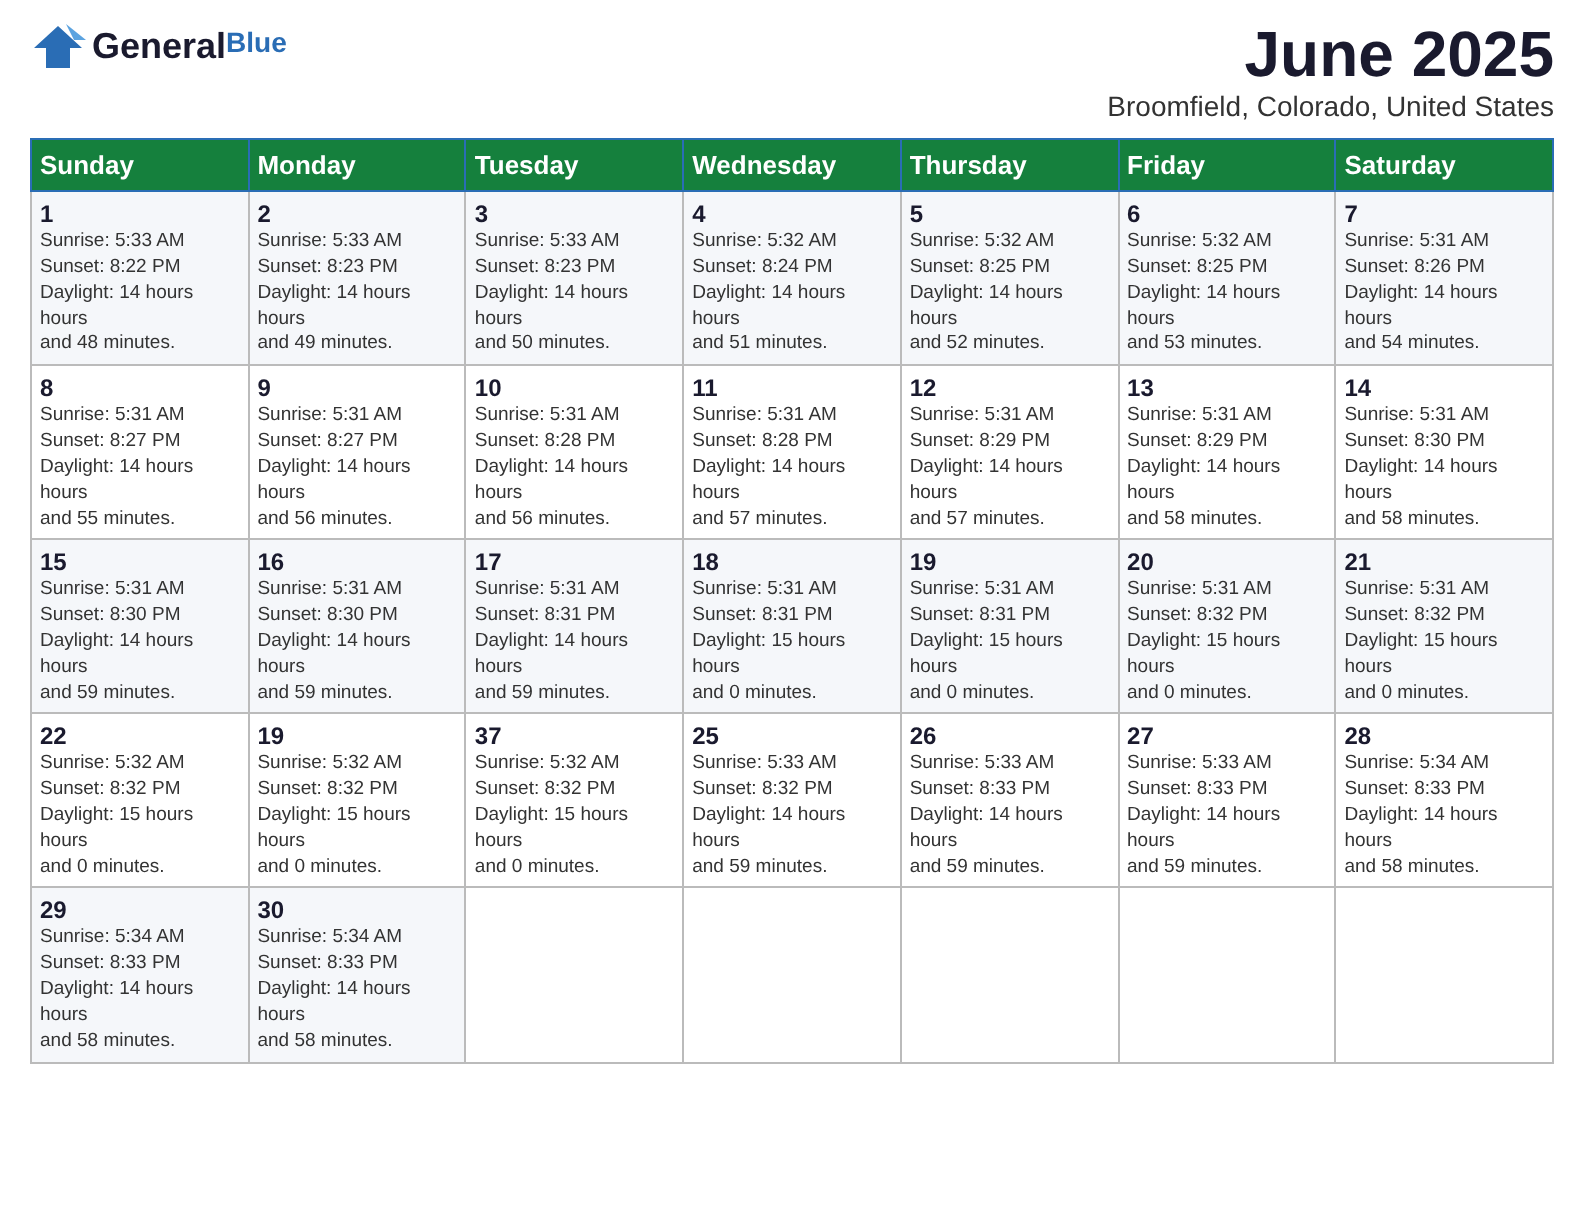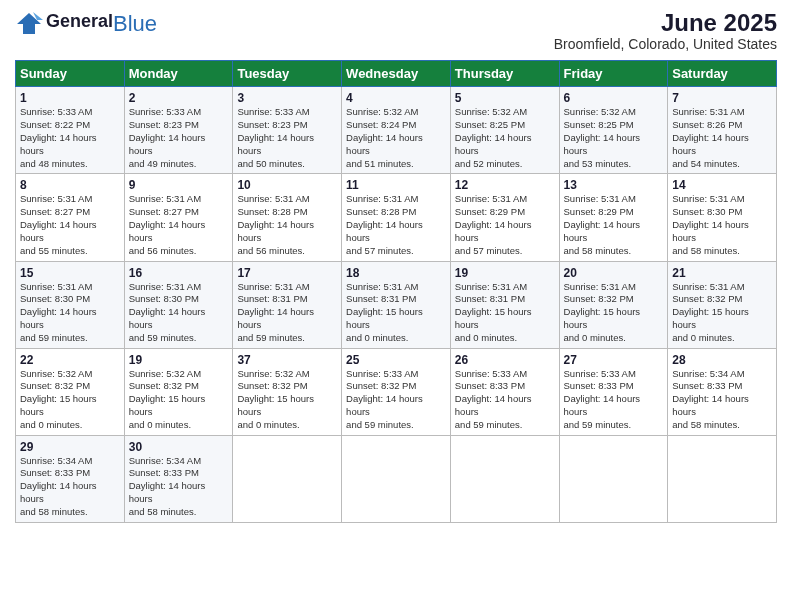--- a/index.html
+++ b/index.html
@@ -30,34 +30,34 @@
       display: flex;
       flex-direction: row;
       line-height: 1.1;
     }
     .logo-general {
       font-size: 18px;
       font-weight: bold;
       color: #1a1a2e;
     }
     .logo-blue {
-      font-size: 22px;
-      font-weight: normal;
+      font-size: 14px;
+      font-weight: bold;
       color: #2a6db5;
     }
     .logo-icon {
       width: 28px;
       height: 28px;
       margin-right: 3px;
     }
     .title-block {
       text-align: right;
     }
     .month-year {
-      font-size: 24px;
+      font-size: 32px;
       font-weight: bold;
       color: #1a1a2e;
       line-height: 1.1;
     }
     .location {
       font-size: 14px;
       color: #333;
       padding-left: 25px;
     }
     .calendar {

